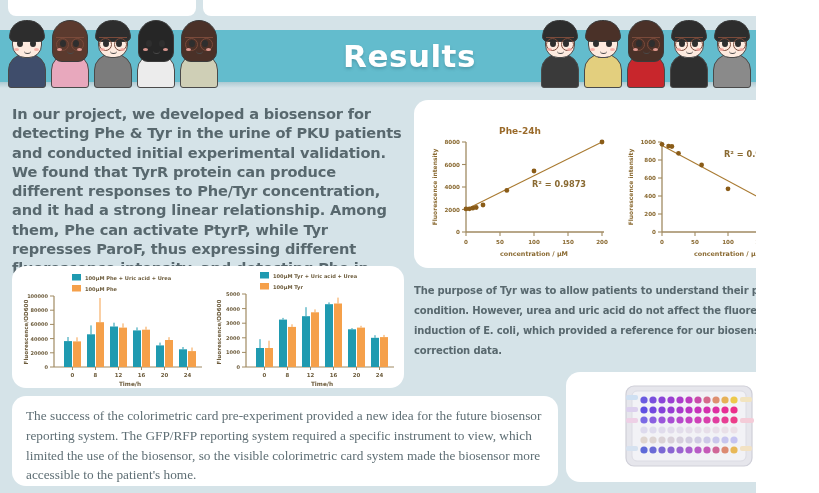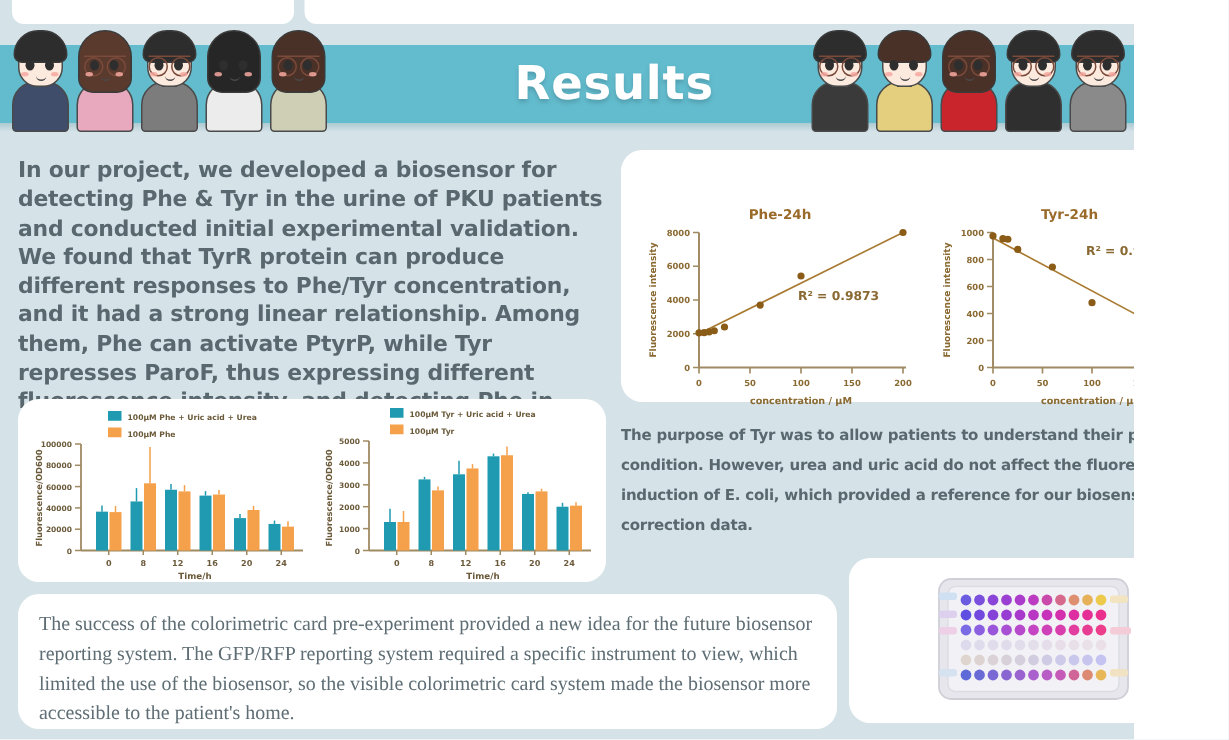--- a/index.html
+++ b/index.html
@@ -110,21 +110,21 @@
   .mid-text {
     position: absolute; left: 414px; top: 281px; width: 398px;
     color: #58686e;
     font-size: 10px; font-weight: bold; line-height: 20px;
     font-family: "DejaVu Sans", sans-serif;
     letter-spacing: -.15px;
   }
 
   
   .charts-card { left: 414px; top: 100px; width: 398px; height: 168px; }
-  .chart-box { position: absolute; top: 23px; height: 156px; }
+  .chart-box { position: absolute; top: 10px; height: 156px; }
   .chart-box.phe { left: 10px; width: 192px; }
   .chart-box.tyr { left: 206px; width: 186px; }
   .chart-title {
     position: absolute; left: 0; right: 0; top: 16px;
     text-align: center; color: #9a6a2a;
     font-size: 9px; font-weight: bold;
     font-family: "DejaVu Sans", sans-serif;
   }
   .chart-svg { position: absolute; left: 0; top: 0; }
 
@@ -341,21 +341,20 @@
         </g>
 
         <text x="108" y="77" fill="#8a6a32" font-size="8.2" font-weight="bold" font-family="DejaVu Sans, sans-serif">R² = 0.9873</text>
 
         <text x="13" y="77" fill="#8a6a32" font-size="6" font-weight="bold" text-anchor="middle" font-family="DejaVu Sans, sans-serif" transform="rotate(-90 13 77)">Fluorescence intensity</text>
         <text x="110" y="146" fill="#8a6a32" font-size="6.4" font-weight="bold" text-anchor="middle" font-family="DejaVu Sans, sans-serif">concentration / µM</text>
       </svg>
     </div>
 
     <div class="chart-box tyr">
-      <div class="chart-title">Tyr-24h</div>
       <svg class="chart-svg" width="186" height="156">
         <line x1="42" y1="32" x2="42" y2="122" stroke="#a08a62" stroke-width="1.3"></line>
         <line x1="42" y1="122" x2="176" y2="122" stroke="#a08a62" stroke-width="1.3"></line>
         <g stroke="#a08a62" stroke-width="1.1">
           <line x1="38" y1="122" x2="42" y2="122"></line>
             <line x1="38" y1="104" x2="42" y2="104"></line>
           <line x1="38" y1="86" x2="42" y2="86"></line>
             <line x1="38" y1="68" x2="42" y2="68"></line>
           <line x1="38" y1="50" x2="42" y2="50"></line>
             <line x1="38" y1="32" x2="42" y2="32"></line>

